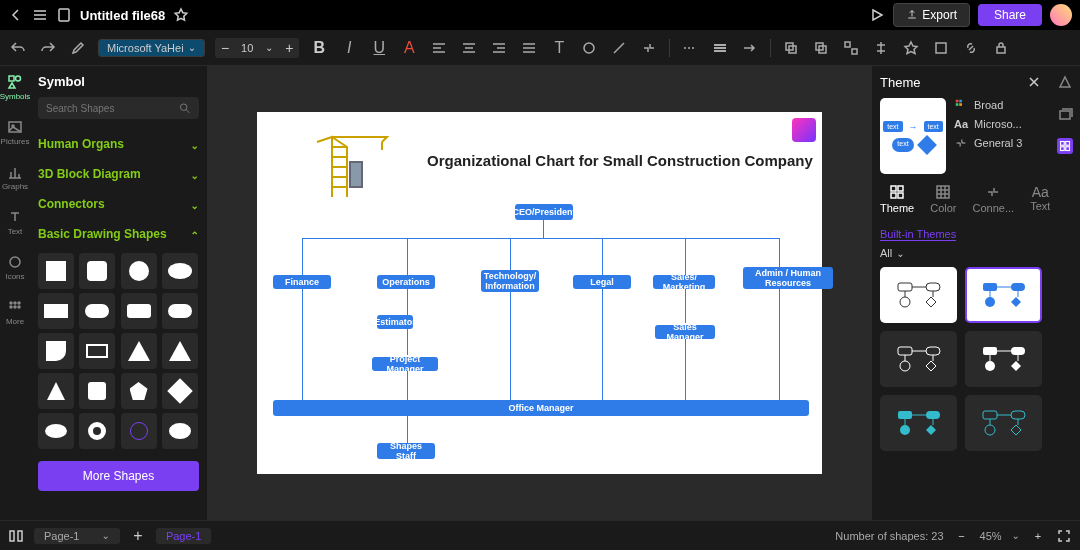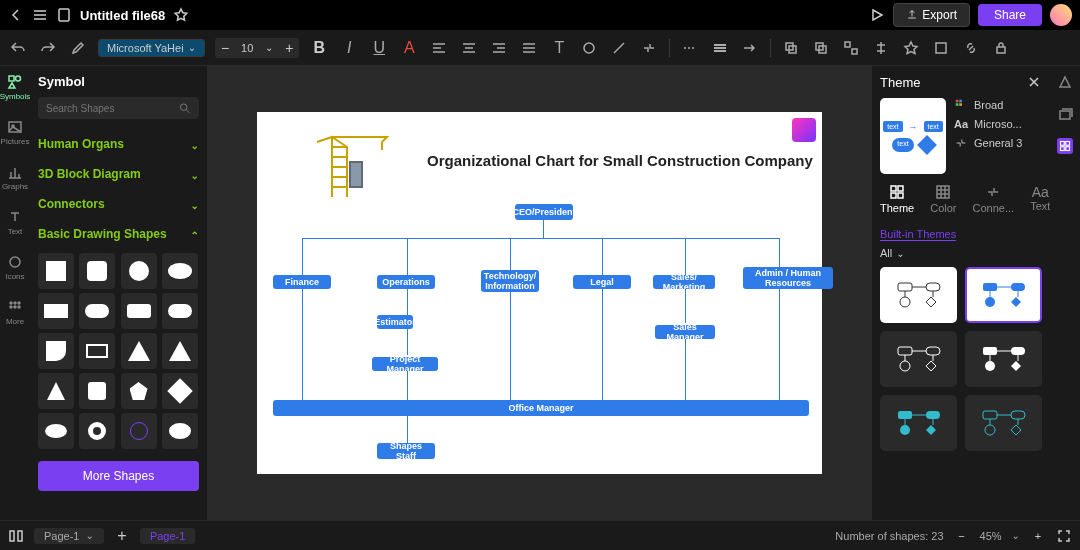--- a/index.html
+++ b/index.html
@@ -56,21 +56,21 @@
 .theme-tab{color:#888;cursor:pointer;text-align:center}
 .theme-tab.active{color:#fff}
 .theme-tab svg{width:16px;height:16px;stroke:currentColor;fill:none;stroke-width:1.5}
 .built-in{color:#7b3ff2;font-size:11px;border-bottom:1px solid #7b3ff2;display:inline-block;margin-bottom:6px}
 .all-sel{font-size:11px;color:#ccc;display:flex;align-items:center;gap:4px;margin-bottom:8px}
 .theme-grid{display:grid;grid-template-columns:1fr 1fr;gap:8px}
 .theme-card{height:56px;border-radius:5px;background:#2a2a2a;display:flex;align-items:center;justify-content:center;cursor:pointer}
 .theme-card.light{background:#fff}
 .theme-card.selected{border:2px solid #7b3ff2}
 .statusbar{height:30px;background:#1a1a1a;display:flex;align-items:center;padding:0 8px;gap:10px;border-top:1px solid #2a2a2a;font-size:11px;color:#aaa}
-.page-tab{background:#2a2a2a;padding:2px 10px;border-radius:3px;cursor:pointer;display:flex;align-items:center;gap:6px}
+.page-tab{background:#2a2a2a;padding:2px 10px;border-radius:3px;cursor:pointer;display:flex;align-items:center;gap:22px}
 .page-tab.active{color:#7b3ff2}
 .chev{font-size:10px}
 </style>
 </head>
 <body>
 
 <div class="topbar">
   <span class="ico">
       <svg viewBox="0 0 16 16">
         <path d="M10 3l-5 5 5 5"></path>

